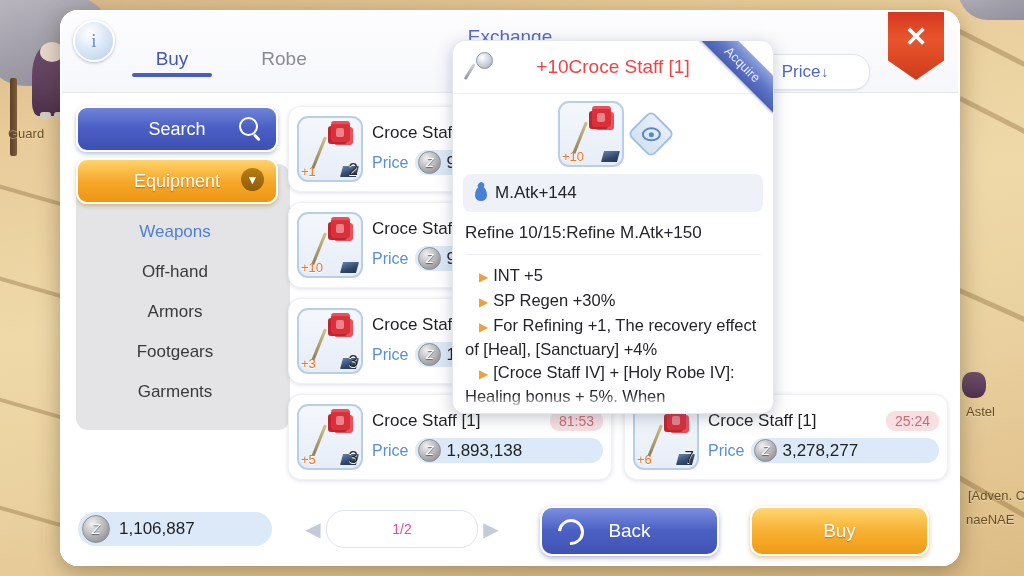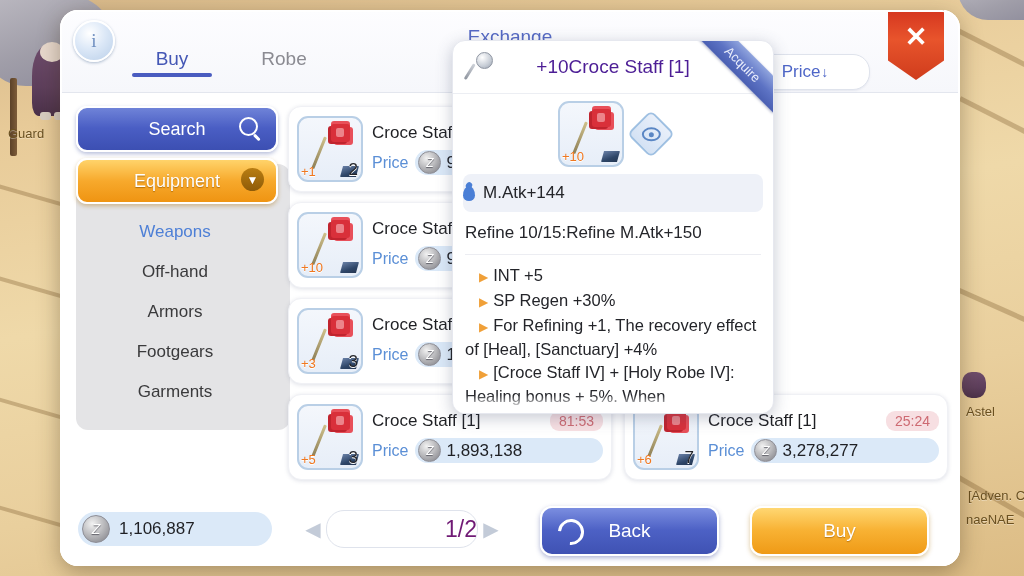--- a/index.html
+++ b/index.html
@@ -393,21 +393,21 @@
     border-radius: 2px;
   }
   .tt-head-icon .orb {
     position: absolute; right: 4px; top: 1px;
     width: 15px; height: 15px;
     border-radius: 50%;
     background: radial-gradient(circle at 35% 30%, #ffffff, #c7cdd6 60%, #98a0ad);
     border: 1.5px solid #8f96a2;
   }
   .tt-title {
-    color: #4c1d95;
+    color: #ef4444;
     font-size: 19px;
   }
   .acquire-ribbon {
     position: absolute;
     right: 0; top: 0;
     width: 76px; height: 76px;
     overflow: hidden;
   }
   .acquire-ribbon .flag {
     position: absolute;
@@ -451,21 +451,21 @@
   .eye-btn .eye::after {
     content: "";
     width: 5px; height: 5px;
     border-radius: 50%;
     background: #5a86c4;
   }
   .tt-stat {
     margin: 0 10px;
     background: #eef1f8;
     border-radius: 8px;
-    padding: 9px 0;
+    padding: 9px 12px;
     display: flex; align-items: center;
     color: #24252a;
     font-size: 17px;
   }
   .flame {
     display: inline-block;
     width: 12px; height: 15px;
     margin-right: 8px;
     background: #4a7fd6;
     border-radius: 50% 50% 50% 50% / 64% 64% 36% 36%;
@@ -538,23 +538,23 @@
   .pg-arrow {
     color: #c3cbd8;
     font-size: 20px;
     width: 26px; text-align: center;
   }
   .page-box {
     width: 150px; height: 36px;
     border: 1px solid #dfe3ec;
     border-radius: 18px;
     background: #ffffff;
-    display: flex; align-items: center; justify-content: flex-end;
-    color: #701a75;
-    font-size: 23px;
+    display: flex; align-items: center; justify-content: center;
+    color: #ec4899;
+    font-size: 14px;
   }
   .back-btn {
     position: absolute;
     left: 480px; top: 12px;
     width: 175px; height: 46px;
     border-radius: 12px;
     background: linear-gradient(180deg, #7b8ee0 0%, #4d61c5 48%, #3f52b3 100%);
     border: 2px solid #ffffff;
     box-shadow: 0 2px 5px rgba(50,65,150,.4);
     display: flex; align-items: center; justify-content: center;

